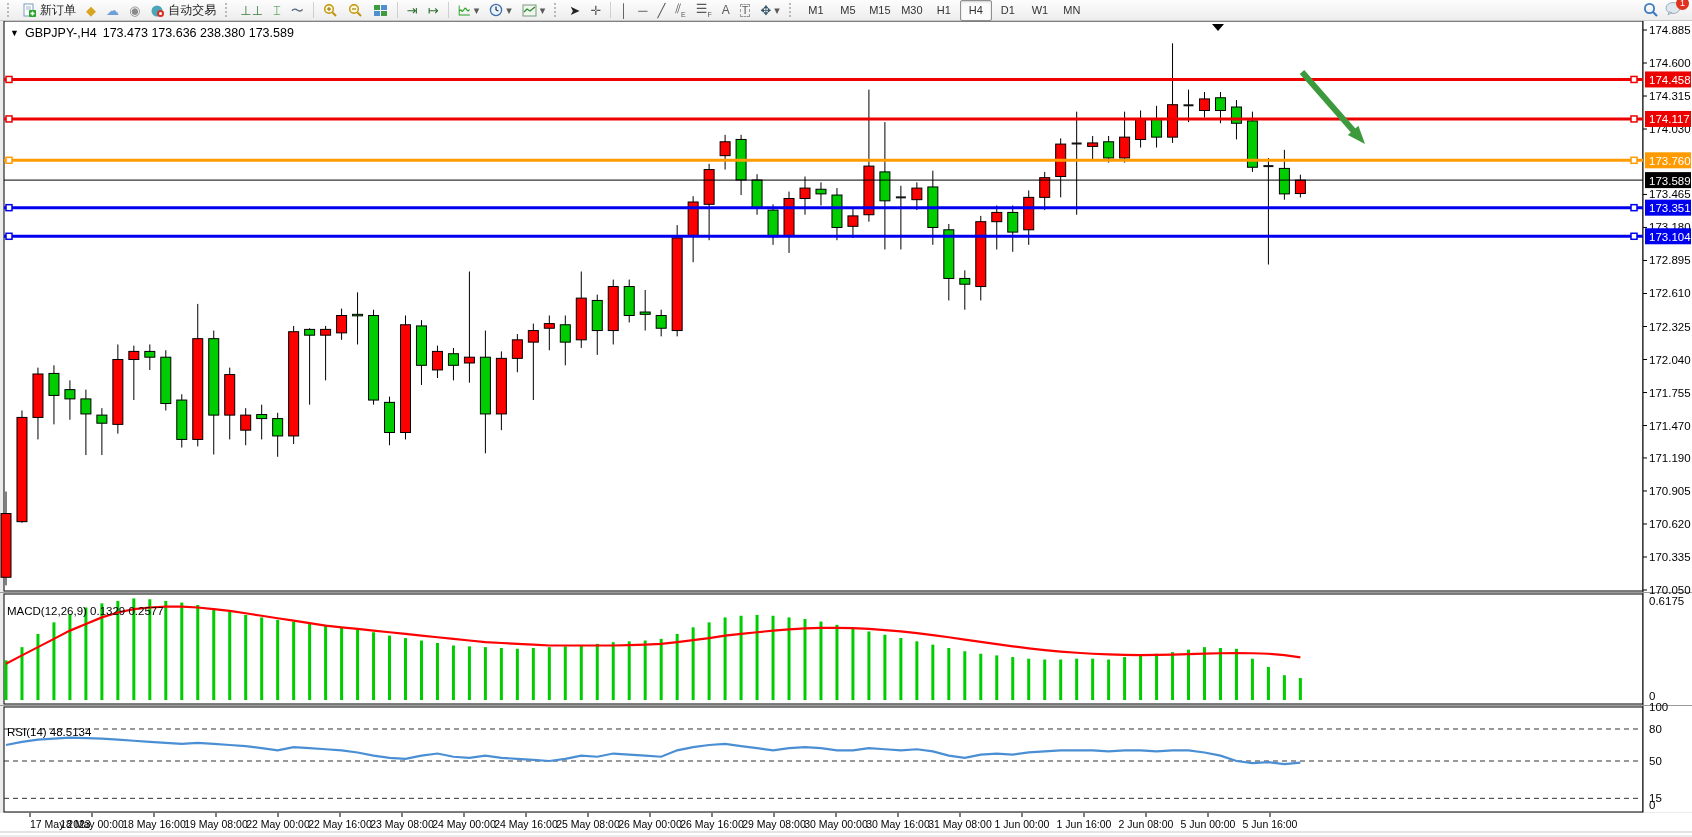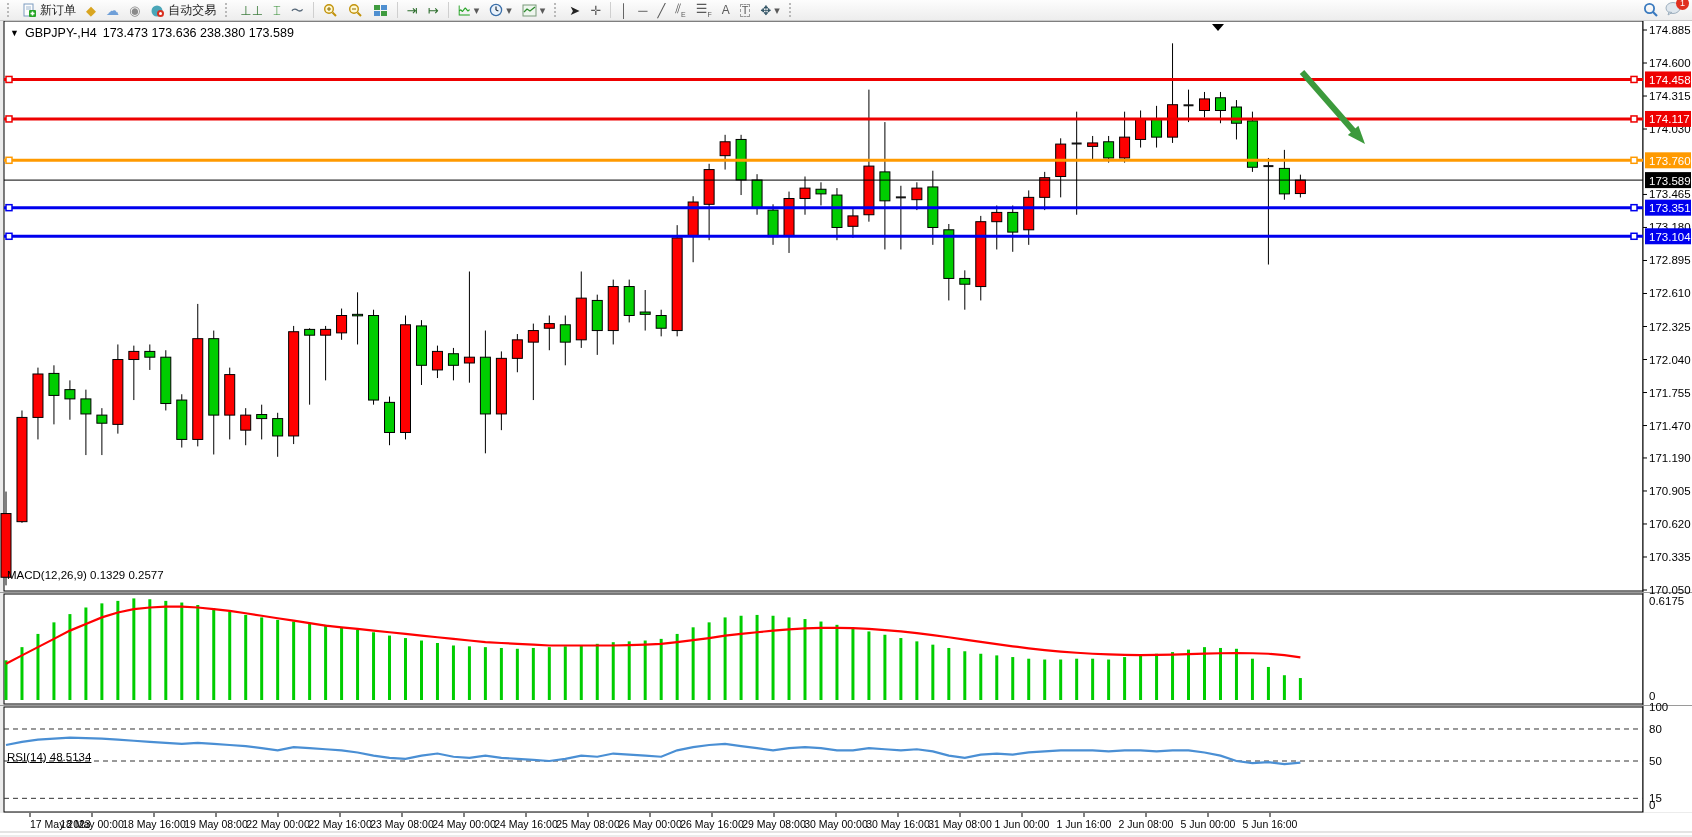--- a/index.html
+++ b/index.html
@@ -18,22 +18,22 @@
   .glyph.sm{font-size:11px;}
   .right-group{margin-left:auto;display:flex;align-items:center;gap:6px;padding-right:6px;}
   .badge{position:absolute;top:-4px;right:-7px;background:#e03020;color:#fff;border-radius:50%;
     width:13px;height:13px;font-size:9px;display:flex;align-items:center;justify-content:center;}
   
   #chartwin{position:absolute;left:0;top:21px;width:1692px;height:816px;background:#fff;}
   #chart-svg{position:absolute;left:0;top:0;}
   #chart-title{position:absolute;left:10px;top:5px;font-size:12.5px;color:#000;display:flex;gap:6px;align-items:center;}
   #chart-title .tri{font-size:9px;color:#000;}
   .panel-label{position:absolute;font-size:11.5px;color:#000;}
-  #macd-label{left:7px;top:548px;}
-  #rsi-label{left:7px;top:730px;text-decoration:underline;}
+  #macd-label{left:7px;top:584px;}
+  #rsi-label{left:7px;top:705px;}
   text{font-family:"Liberation Sans","DejaVu Sans",sans-serif;}
 </style>
 </head>
 <body>
 <div id="app">
 
   <div id="toolbar">
     <div class="grip"></div>
     <div class="tbtn">
       <svg width="15" height="15" viewBox="0 0 15 15">
@@ -151,20 +151,31 @@
         <span class="glyph" style="font-size:12px;">A</span>
       </div>
     <div class="tbtn">
         <span class="glyph" style="font-size:11px;border:1px dashed #999;padding:0 1px;">T</span>
       </div>
     <div class="tbtn">
         <span class="glyph" style="color:#356;">✥</span>
         <span class="glyph sm">▾</span>
       </div>
     <div class="grip"></div>
+    <div id="tf-group" style="display:flex;align-items:center;">
+        <div class="tbtn tf">M1</div>
+        <div class="tbtn tf">M5</div>
+        <div class="tbtn tf">M15</div>
+        <div class="tbtn tf">M30</div>
+        <div class="tbtn tf">H1</div>
+        <div class="tbtn tf active">H4</div>
+        <div class="tbtn tf">D1</div>
+        <div class="tbtn tf">W1</div>
+        <div class="tbtn tf">MN</div>
+      </div>
     <div class="right-group">
       <svg width="16" height="16" viewBox="0 0 16 16">
           <circle cx="6.5" cy="6.5" r="4.6" fill="none" stroke="#3a7abf" stroke-width="1.8"></circle>
           <line x1="10" y1="10" x2="14" y2="14" stroke="#3a7abf" stroke-width="2.2"></line>
         </svg>
       <div style="position:relative;">
         <svg width="17" height="15" viewBox="0 0 17 15">
             <ellipse cx="8" cy="7" rx="7" ry="5.5" fill="#dfe7ee" stroke="#9fb0bf"></ellipse>
             <path d="M4 11 L3 14 L7 11.5 Z" fill="#dfe7ee" stroke="#9fb0bf"></path>
           </svg>

